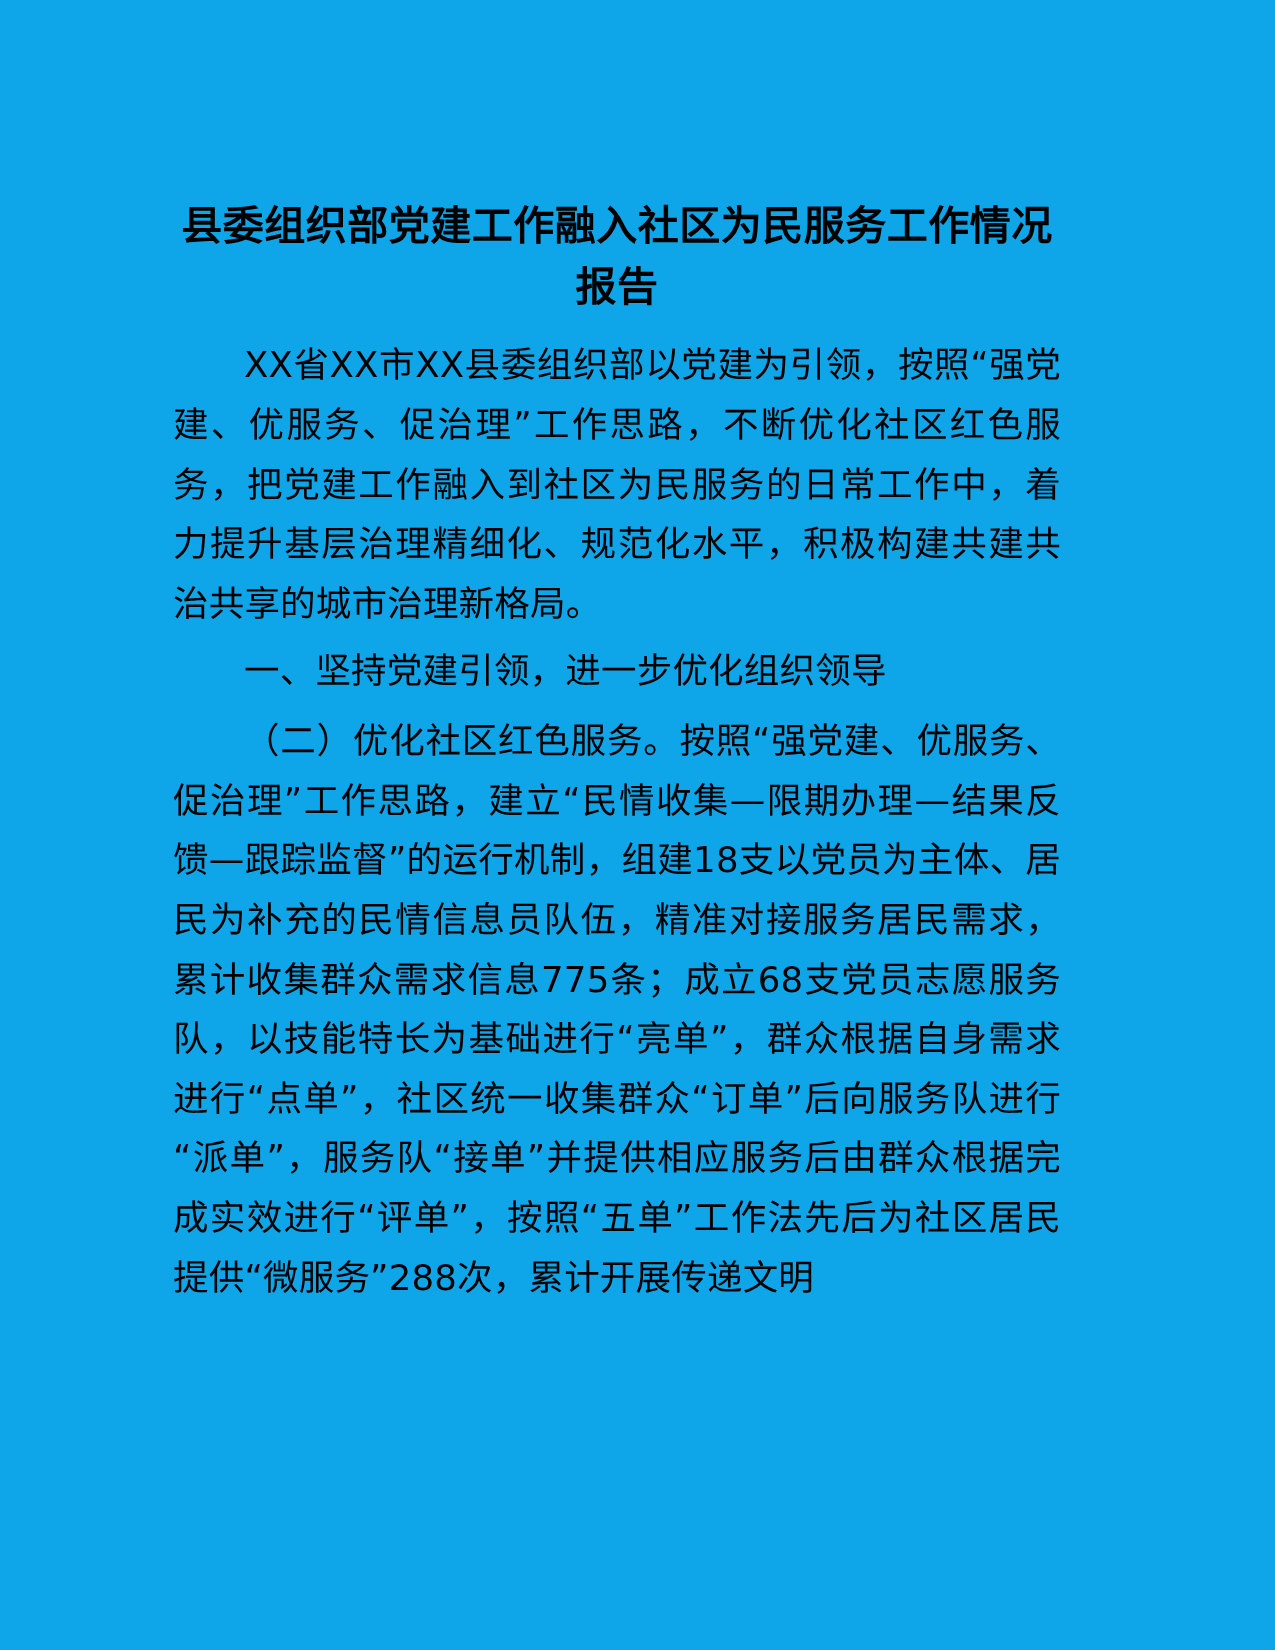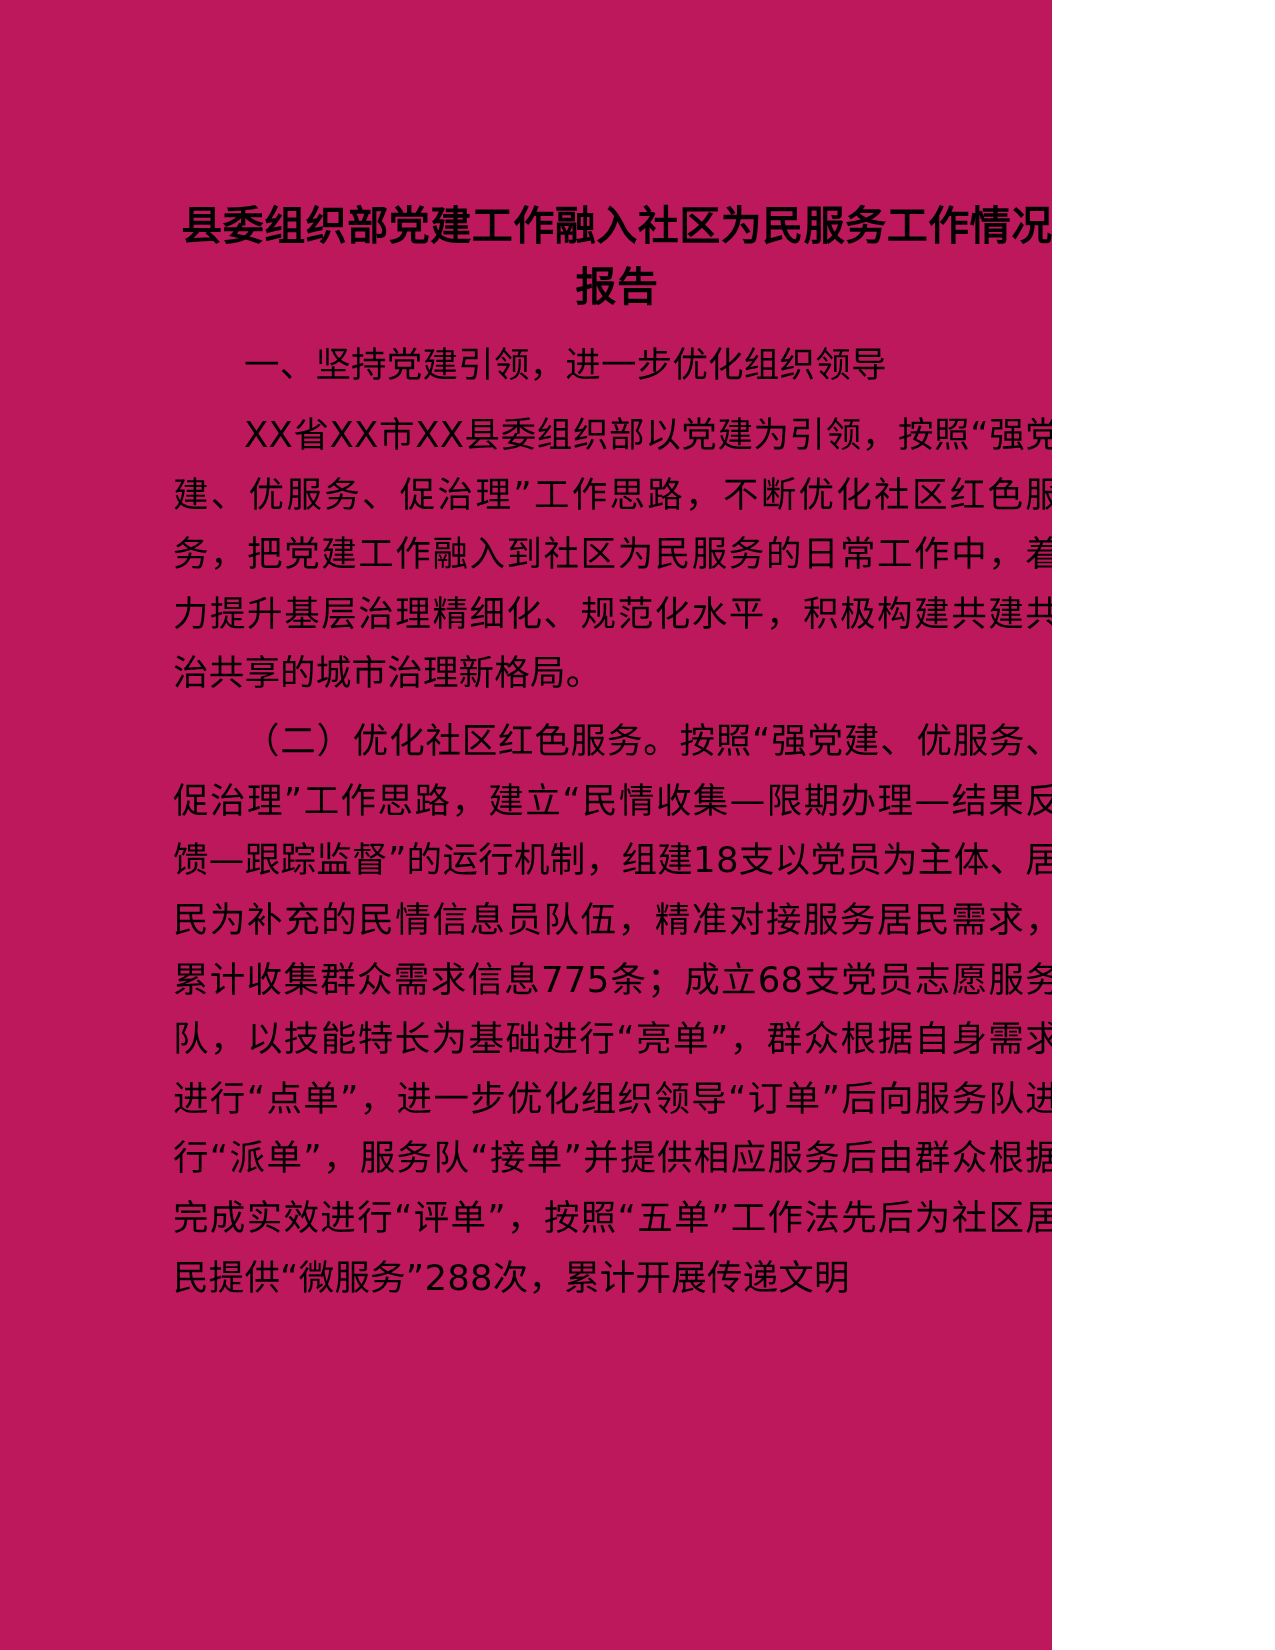--- a/index.html
+++ b/index.html
@@ -10,23 +10,23 @@
   }
 
   body {
     font-family: "DejaVu Sans", "Liberation Sans", sans-serif;
     color: #000000;
     -webkit-font-smoothing: antialiased;
   }
 
   .page {
     position: relative;
-    width: 1052px;
+    width: 1275px;
     height: 1650px;
-    background: #be185d;
+    background: #0ea5e9;
     overflow: hidden;
     box-sizing: border-box;
   }
 
   .page-body {
     position: absolute;
     left: 173px;
     top: 196px;
     width: 888px;
   }
@@ -62,21 +62,21 @@
   }
 </style>
 </head>
 <body>
 
 <div class="page">
   <div class="page-body">
 
     <h1 class="doc-title">县委组织部党建工作融入社区为民服务工作情况报告</h1>
 
+    <p class="para">XX省XX市XX县委组织部以党建为引领，按照“强党建、优服务、促治理”工作思路，不断优化社区红色服务，把党建工作融入到社区为民服务的日常工作中，着力提升基层治理精细化、规范化水平，积极构建共建共治共享的城市治理新格局。</p>
+
     <p class="para heading">一、坚持党建引领，进一步优化组织领导</p>
 
-    <p class="para">XX省XX市XX县委组织部以党建为引领，按照“强党建、优服务、促治理”工作思路，不断优化社区红色服务，把党建工作融入到社区为民服务的日常工作中，着力提升基层治理精细化、规范化水平，积极构建共建共治共享的城市治理新格局。</p>
 
-
-    <p class="para">（二）优化社区红色服务。按照“强党建、优服务、促治理”工作思路，建立“民情收集—限期办理—结果反馈—跟踪监督”的运行机制，组建18支以党员为主体、居民为补充的民情信息员队伍，精准对接服务居民需求，累计收集群众需求信息775条；成立68支党员志愿服务队，以技能特长为基础进行“亮单”，群众根据自身需求进行“点单”，进一步优化组织领导“订单”后向服务队进行“派单”，服务队“接单”并提供相应服务后由群众根据完成实效进行“评单”，按照“五单”工作法先后为社区居民提供“微服务”288次，累计开展传递文明</p>
+    <p class="para">（二）优化社区红色服务。按照“强党建、优服务、促治理”工作思路，建立“民情收集—限期办理—结果反馈—跟踪监督”的运行机制，组建18支以党员为主体、居民为补充的民情信息员队伍，精准对接服务居民需求，累计收集群众需求信息775条；成立68支党员志愿服务队，以技能特长为基础进行“亮单”，群众根据自身需求进行“点单”，社区统一收集群众“订单”后向服务队进行“派单”，服务队“接单”并提供相应服务后由群众根据完成实效进行“评单”，按照“五单”工作法先后为社区居民提供“微服务”288次，累计开展传递文明</p>
 
   </div>
 </div>
 
 </body></html>

